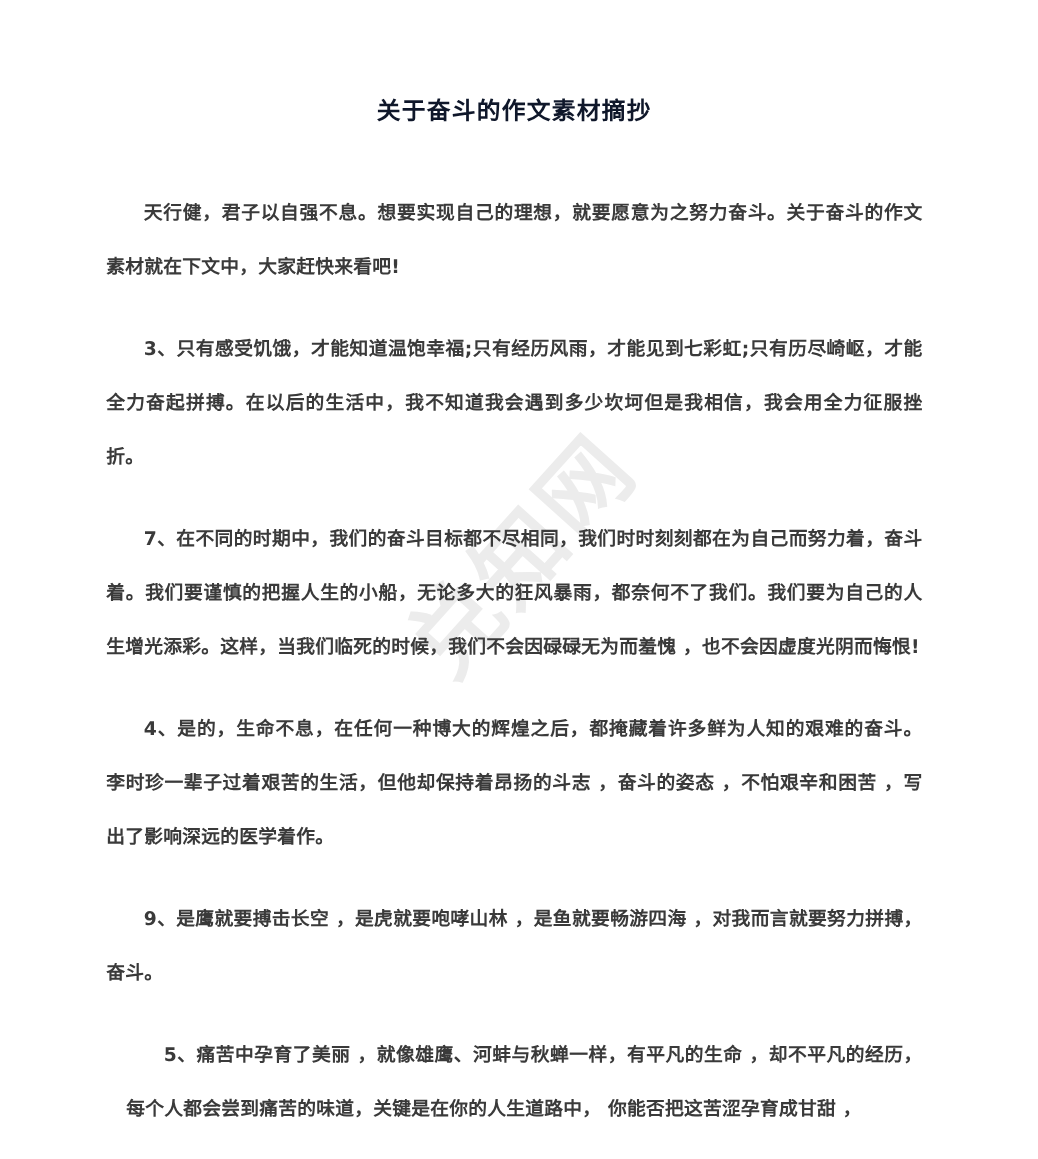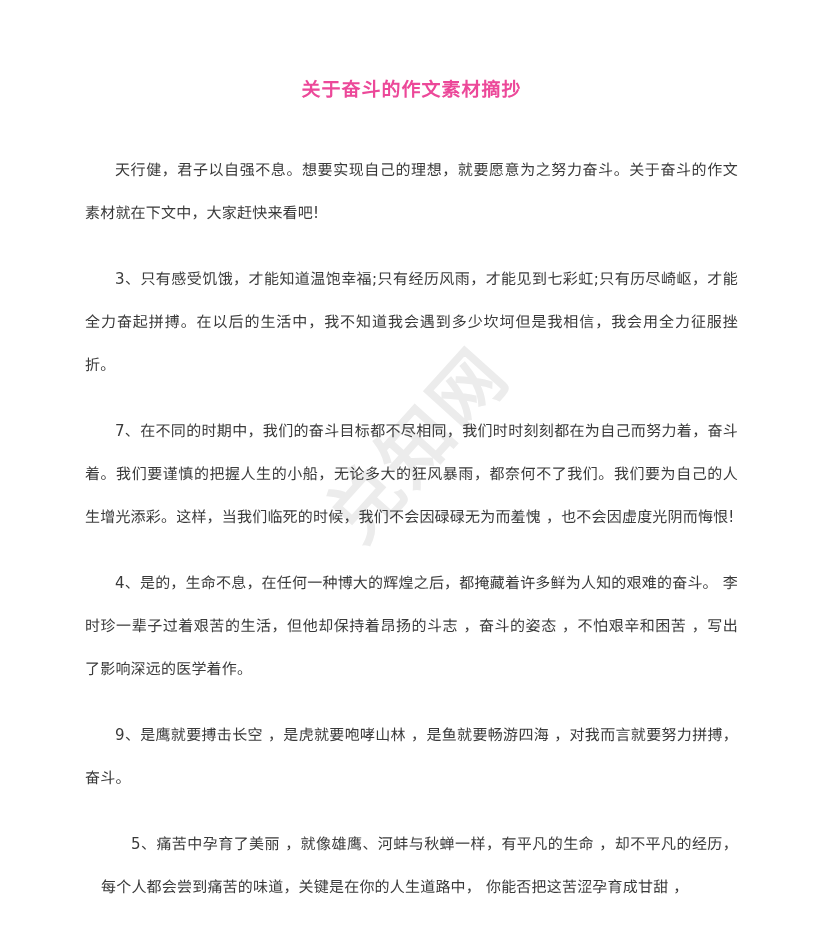--- a/index.html
+++ b/index.html
@@ -48,39 +48,40 @@
     padding: 0 92px 0 85px;
     box-sizing: border-box;
   }
 
   .doc-title {
     margin: 0;
     padding-top: 76px;
     text-align: center;
     font-size: 19px;
     font-weight: 700;
-    color: #ec4899;
+    color: #0f172a;
     letter-spacing: 1px;
     line-height: 1.4;
   }
 
   .body-text {
     margin-top: 46px;
   }
 
   .para {
     margin: 0 0 23px 0;
     font-size: 15px;
     line-height: 43px;
     color: #3a3a3a;
     text-align: justify;
     text-justify: inter-ideograph;
     text-indent: 2em;
     letter-spacing: 0.2px;
     word-break: break-all;
+    font-weight: bold;
   }
   .para:last-child {
     margin-bottom: 0;
     margin-left: 16px;
   }
 </style>
 </head>
 <body>
 
 <div class="page">

